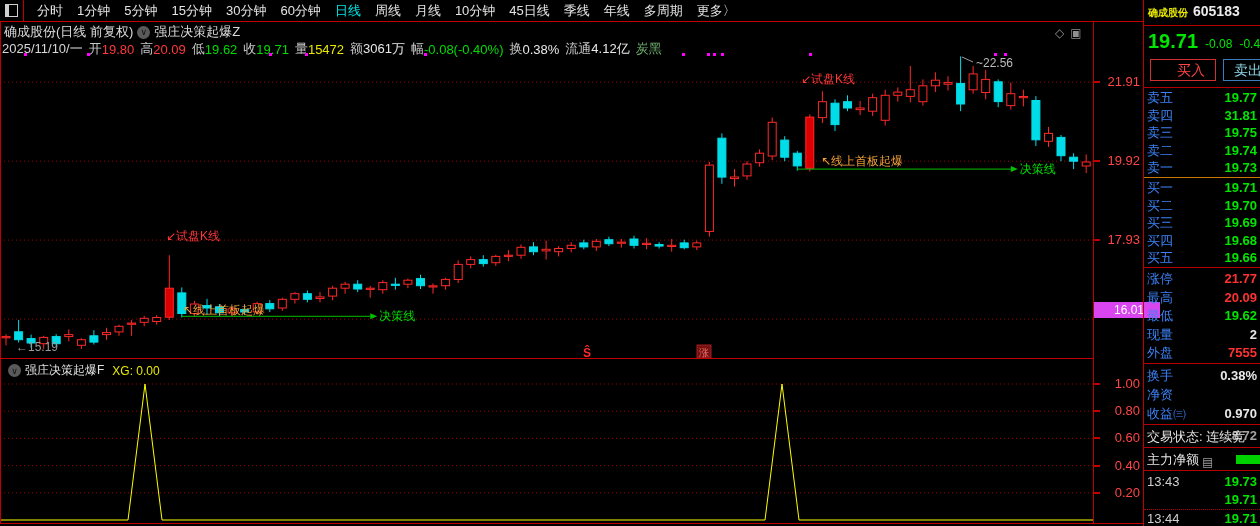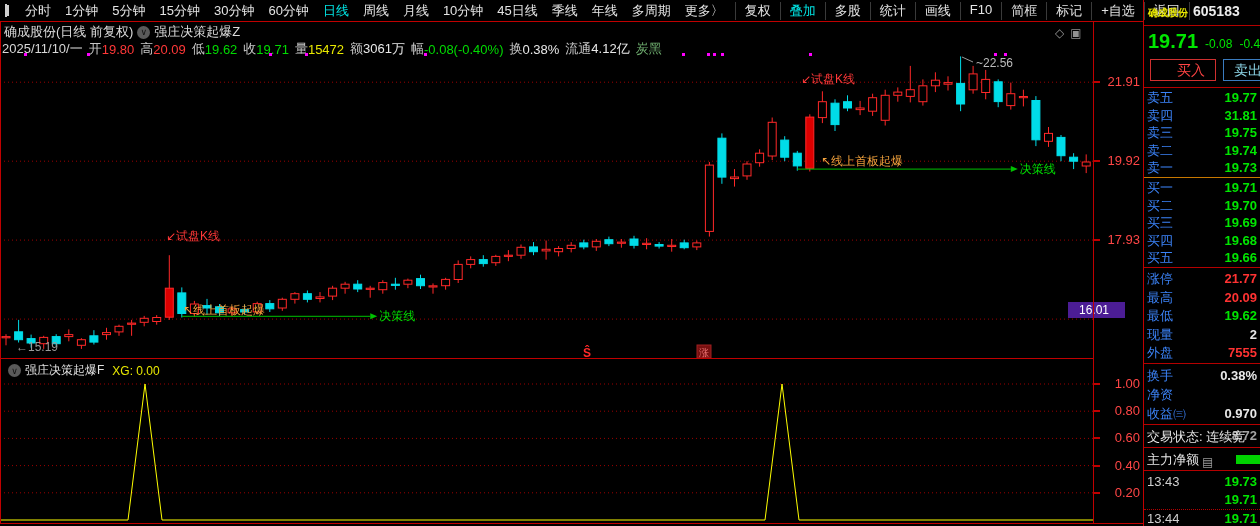--- a/index.html
+++ b/index.html
@@ -22,22 +22,22 @@
   .title-row{position:absolute;left:4px;top:24px;height:16px;display:flex;align-items:center;font-size:13px;color:#dcdcdc;white-space:nowrap;}
   .circ-icon{display:inline-flex;align-items:center;justify-content:center;width:13px;height:13px;border-radius:50%;
              background:#5a5a5a;color:#111;font-size:9px;margin:0 4px;}
   .corner-icons{position:absolute;top:26px;left:1055px;color:#909090;font-size:12px;display:flex;gap:6px;}
   .info-row{position:absolute;left:2px;top:41px;height:16px;display:flex;align-items:center;font-size:13px;white-space:nowrap;}
   
   .hline,.vline{position:absolute;background:#c00000;}
   .axes{position:absolute;left:0;top:0;width:1260px;height:526px;pointer-events:none;}
   .axlbl{position:absolute;left:1100px;width:40px;text-align:right;font-size:13px;color:#ff4646;}
   .axtick{position:absolute;left:1094px;width:6px;height:2px;background:#c00000;}
-  .blue-tag{position:absolute;left:1068px;top:302px;width:46px;height:16px;background:#4c1d95;color:#fff;
-            font-size:12px;line-height:16px;padding-left:11px;}
+  .blue-tag{position:absolute;left:1094px;top:302px;width:46px;height:16px;background:#d946ef;color:#fff;
+            font-size:12px;line-height:16px;padding-left:20px;}
   
   .sub-header{position:absolute;left:4px;top:362px;display:flex;align-items:center;font-size:12px;color:#e0e0e0;white-space:nowrap;}
   .xg{color:#e8e800;margin-left:8px;}
   
   .rp{position:absolute;left:1144px;top:0;width:116px;height:526px;font-size:13px;overflow:hidden;}
   .rp-name{position:absolute;left:4px;top:3px;white-space:nowrap;}
   .rp-name .nm{color:#e8e800;font-weight:bold;font-size:10px;}
   .rp-name .cd{color:#eaeaea;font-weight:bold;font-size:14px;margin-left:5px;}
   .rp-price{position:absolute;left:4px;top:30px;white-space:nowrap;display:flex;align-items:baseline;}
   .rp-last{color:#00e600;font-size:20px;font-weight:bold;}
@@ -77,32 +77,20 @@
         <span class="tab">60分钟</span>
         <span class="tab on">日线</span>
         <span class="tab">周线</span>
         <span class="tab">月线</span>
         <span class="tab">10分钟</span>
         <span class="tab">45日线</span>
         <span class="tab">季线</span>
         <span class="tab">年线</span>
         <span class="tab">多周期</span>
         <span class="tab">更多〉</span>
-      </div>
-    <div class="tbtns" id="tbtns">
-        <span class="tbtn">复权</span>
-        <span class="tbtn on">叠加</span>
-        <span class="tbtn">多股</span>
-        <span class="tbtn">统计</span>
-        <span class="tbtn">画线</span>
-        <span class="tbtn">F10</span>
-        <span class="tbtn">简框</span>
-        <span class="tbtn">标记</span>
-        <span class="tbtn">+自选</span>
-        <span class="tbtn">返回</span>
       </div>
   </div>
 
   <div class="title-row">
     <span>确成股份(日线 前复权)</span>
     <span class="circ-icon">∨</span>
     <span>强庄决策起爆Z</span>
   </div>
   <div class="corner-icons">
     <span>◇</span>

